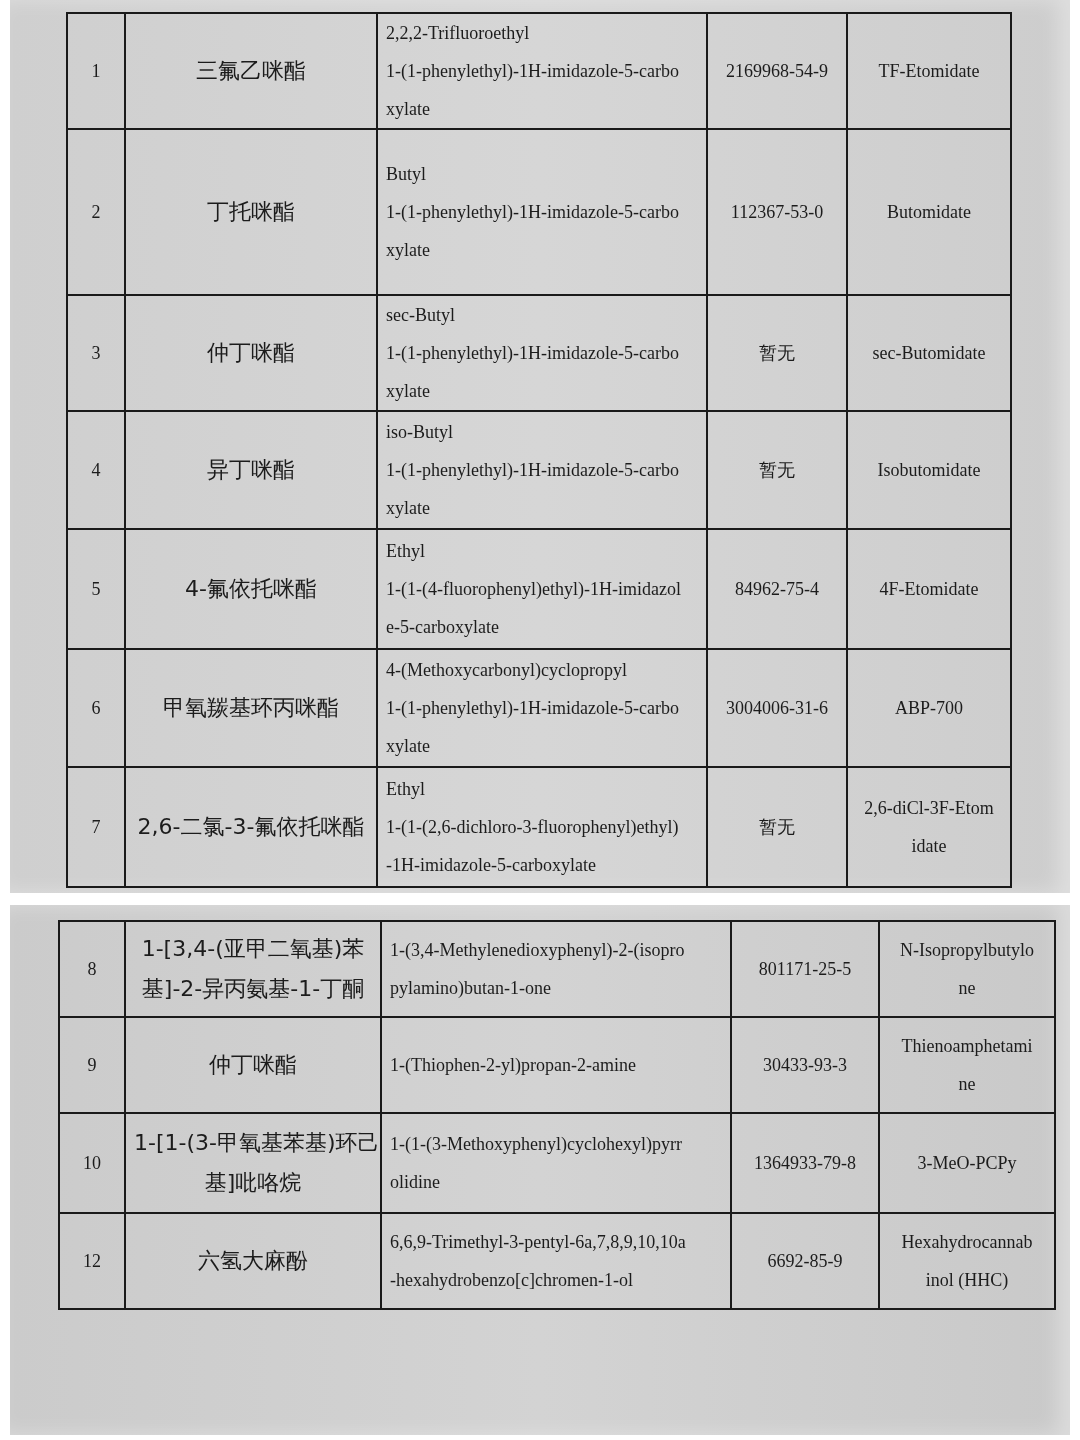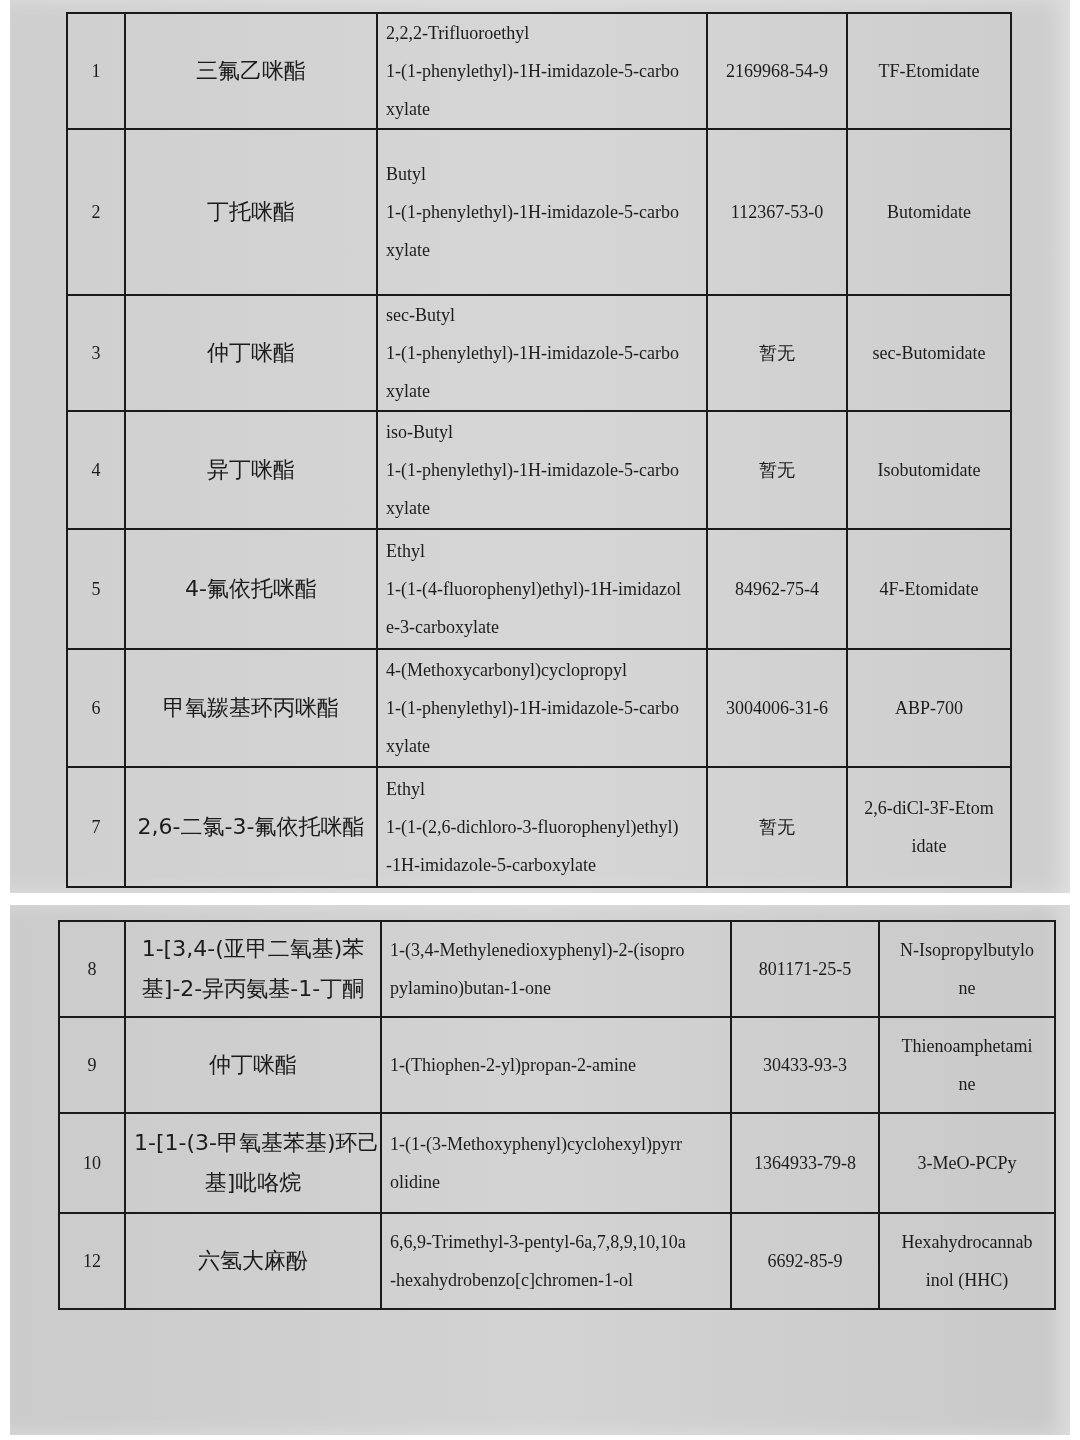--- a/index.html
+++ b/index.html
@@ -106,21 +106,21 @@
         <td class="c-abbr">
           <span class="en-line">Isobutomidate</span>
         </td>
       </tr>
       <tr style="height: 120px;">
         <td class="c-no">5</td>
         <td class="c-cn">4-氟依托咪酯</td>
         <td class="c-en">
           <span class="en-line">Ethyl</span>
           <span class="en-line">1-(1-(4-fluorophenyl)ethyl)-1H-imidazol</span>
-          <span class="en-line">e-3-carboxylate</span>
+          <span class="en-line">e-5-carboxylate</span>
         </td>
         <td class="c-cas">84962-75-4</td>
         <td class="c-abbr">
           <span class="en-line">4F-Etomidate</span>
         </td>
       </tr>
       <tr style="height: 118px;">
         <td class="c-no">6</td>
         <td class="c-cn">甲氧羰基环丙咪酯</td>
         <td class="c-en">

